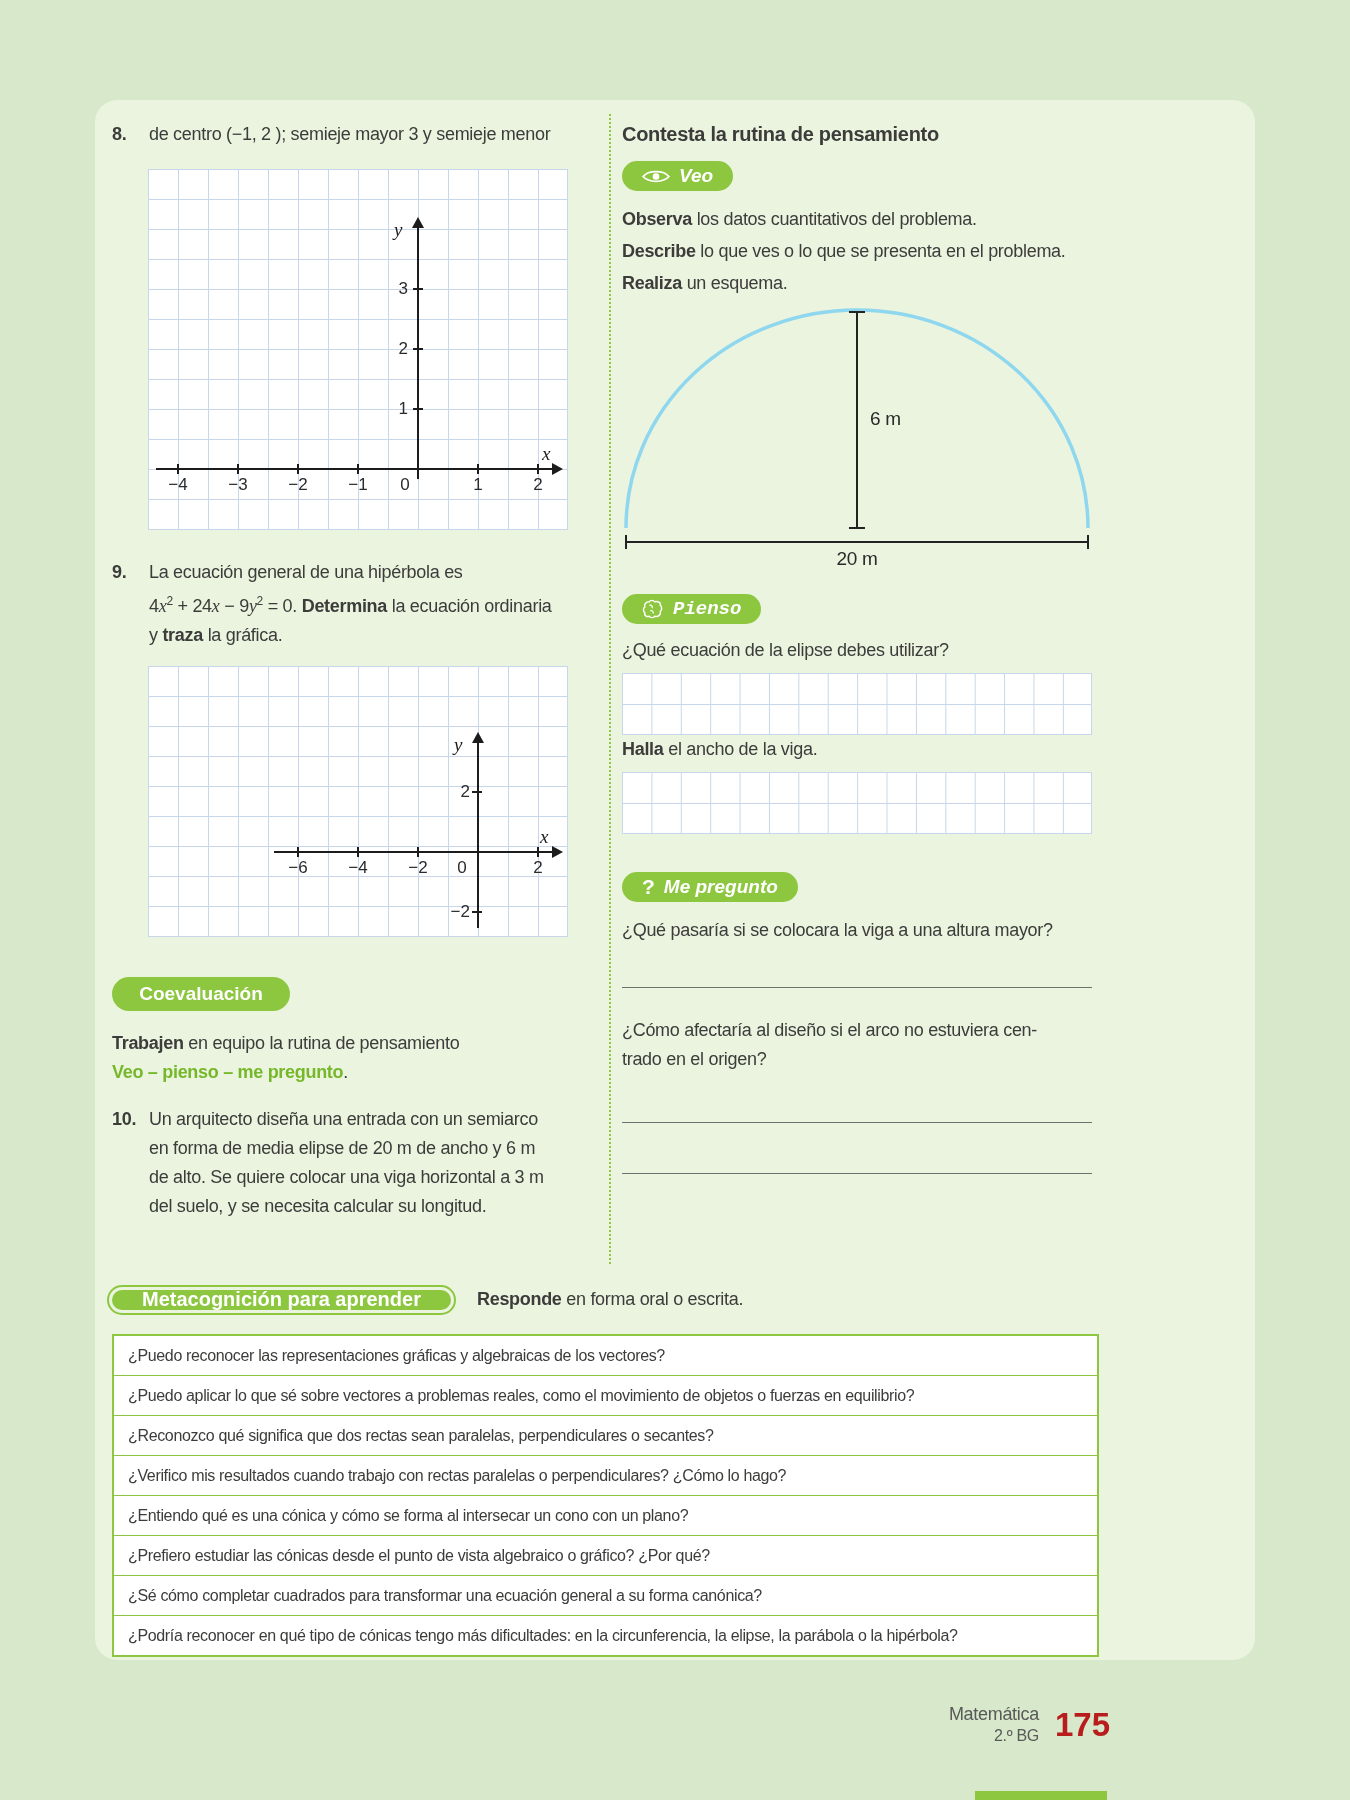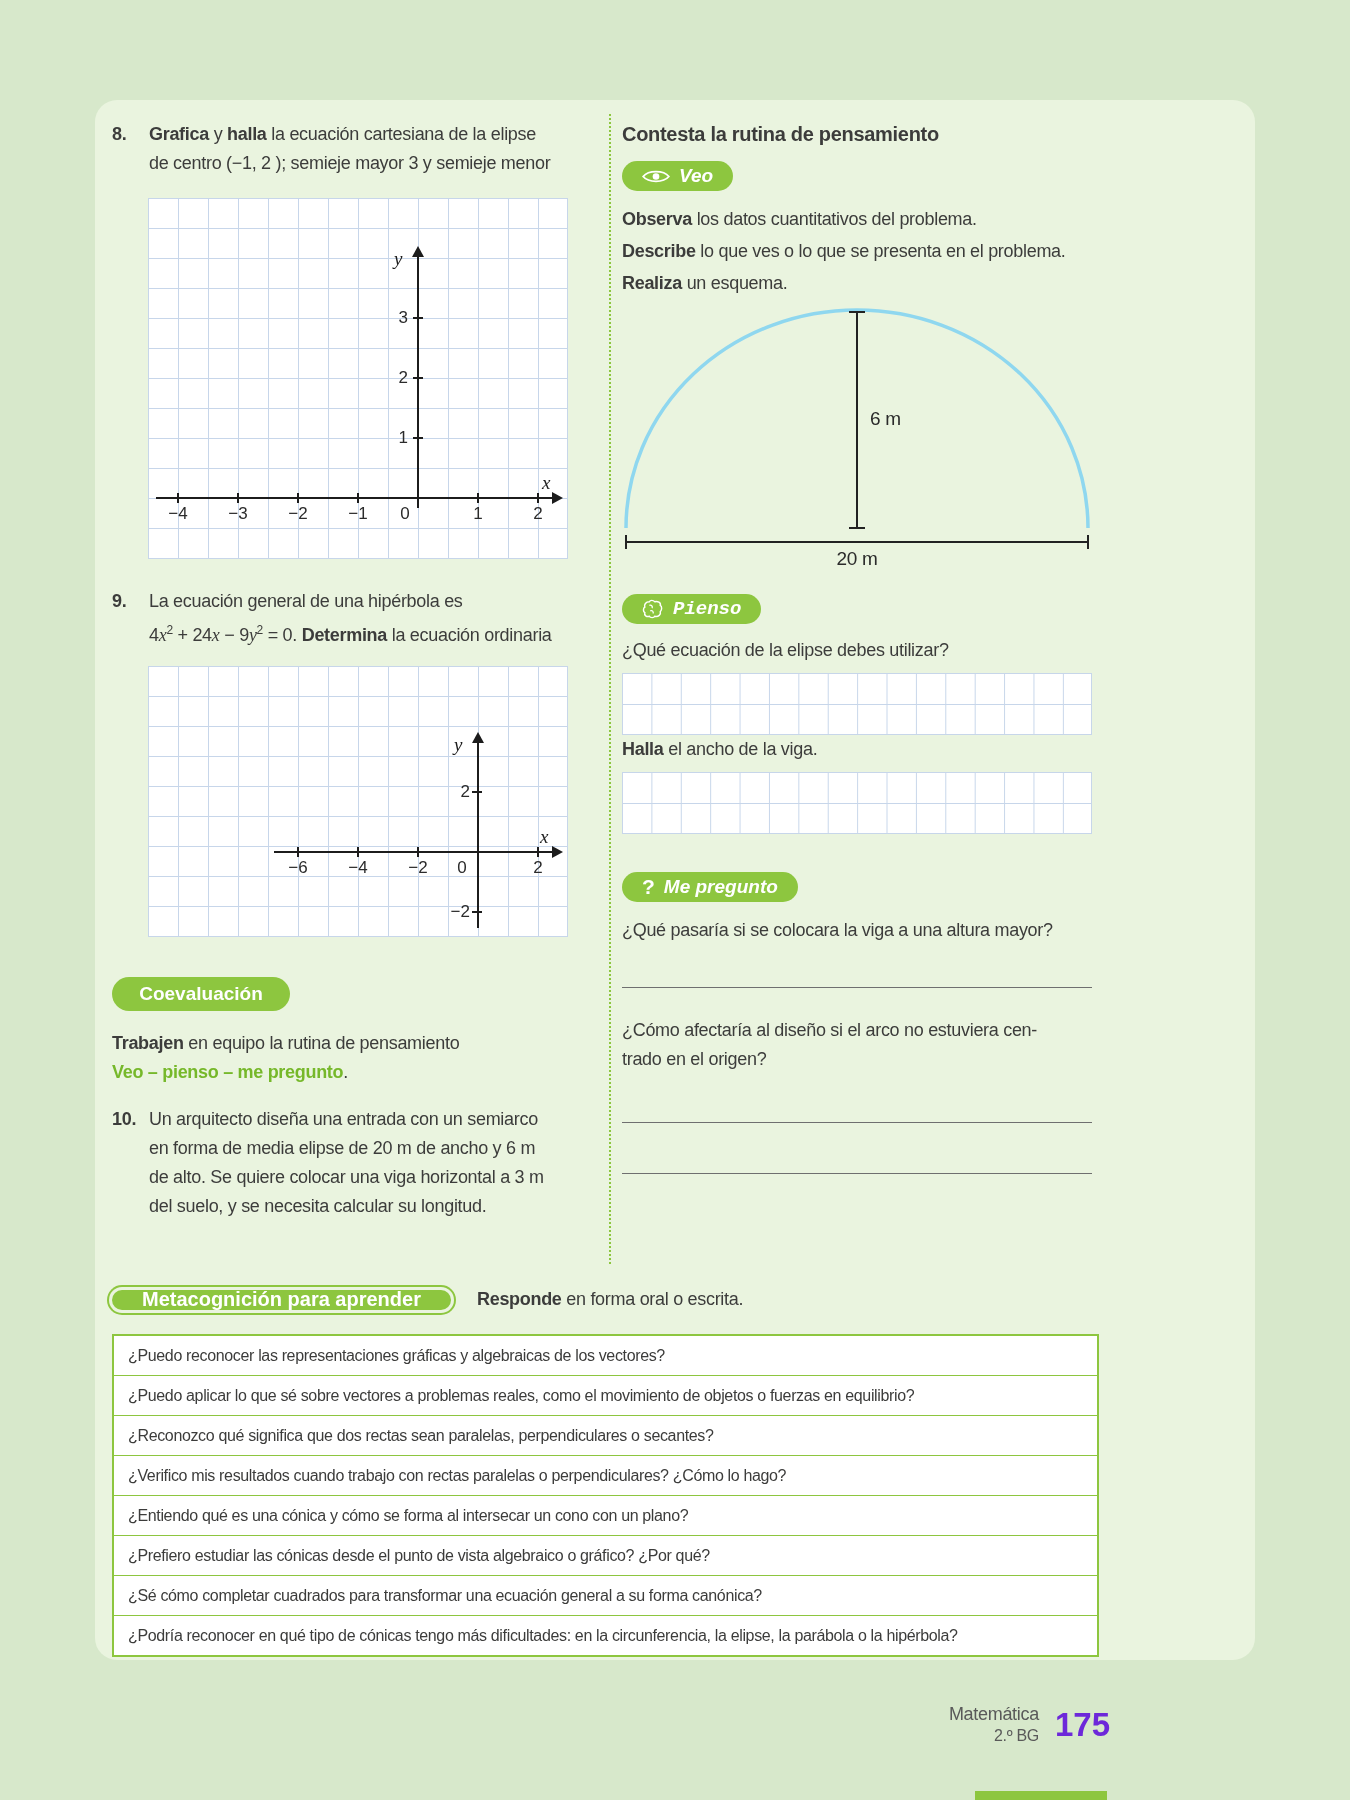--- a/index.html
+++ b/index.html
@@ -67,35 +67,34 @@
   .meta-resp{margin-left:26px;line-height:29px;}
   .qtable{position:absolute;left:112px;top:1334px;width:983px;background:#fff;border:2px solid #8dc63f;}
   .qrow{height:39px;display:flex;align-items:center;padding:0 14px;font-size:16px;letter-spacing:-0.35px;border-top:1.6px solid #8dc63f;white-space:nowrap;overflow:hidden;}
   .qrow:first-child{border-top:none;}
 
   
   .footer{position:absolute;left:840px;top:1704px;width:270px;display:flex;justify-content:flex-end;align-items:center;gap:16px;}
   .footer .brand{text-align:right;color:#595959;line-height:21px;}
   .footer .brand .b1{font-size:18px;}
   .footer .brand .b2{font-size:16px;}
-  .footer .pagenum{font-size:33px;font-weight:bold;color:#6d28d9;letter-spacing:0;}
+  .footer .pagenum{font-size:33px;font-weight:bold;color:#b91c1c;letter-spacing:0;}
   .bottom-strip{position:absolute;left:975px;top:1791px;width:132px;height:9px;background:#8dc63f;}
 </style>
 </head>
 <body>
 
 <div class="panel"></div>
 <div class="divider"></div>
 
 <div class="col-left">
 
   <div class="exercise">
     <div class="ex-num">8.</div>
     <div class="ex-body">
-      <div class="line"><span class="bold">Grafica</span><span> y </span><span class="bold">halla</span><span> la ecuación cartesiana de la elipse</span></div>
       <div class="line">de centro (−1, 2 ); semieje mayor 3 y semieje menor</div>
     </div>
   </div>
 
   <div class="graph" style="width:420px;height:361px;margin-top:20px;">
     <div class="axis-v" style="left:269px;top:58px;height:252px;"></div>
     <div class="arrow-up" style="left:264px;top:48px;"></div>
     <div class="axis-h" style="left:8px;top:299px;width:396px;"></div>
     <div class="arrow-right" style="left:404px;top:294px;"></div>
     <div class="varlabel" style="left:246px;top:50px;">y</div>
@@ -121,20 +120,21 @@
     <div class="ticklabel tl-c" style="left:246px;top:306px;width:22px;">0</div>
     <div class="ticklabel tl-c" style="left:315px;top:306px;width:30px;">1</div>
     <div class="ticklabel tl-c" style="left:375px;top:306px;width:30px;">2</div>
   </div>
 
   <div class="exercise" style="margin-top:28px;">
     <div class="ex-num">9.</div>
     <div class="ex-body">
       <div class="line">La ecuación general de una hipérbola es</div>
       <div class="line"><span>4</span><span class="var">x</span><span class="sup">2</span><span> + 24</span><span class="var">x</span><span> − 9</span><span class="var">y</span><span class="sup">2</span><span> = 0. </span><span class="bold">Determina</span><span> la ecuación ordinaria</span></div>
+      <div class="line"><span>y </span><span class="bold">traza</span><span> la gráfica.</span></div>
     </div>
   </div>
 
   <div class="graph" style="width:420px;height:271px;margin-top:16px;">
     <div class="axis-v" style="left:329px;top:76px;height:186px;"></div>
     <div class="arrow-up" style="left:324px;top:66px;"></div>
     <div class="axis-h" style="left:126px;top:185px;width:278px;"></div>
     <div class="arrow-right" style="left:404px;top:180px;"></div>
     <div class="varlabel" style="left:306px;top:68px;">y</div>
     <div class="varlabel" style="left:392px;top:160px;">x</div>

